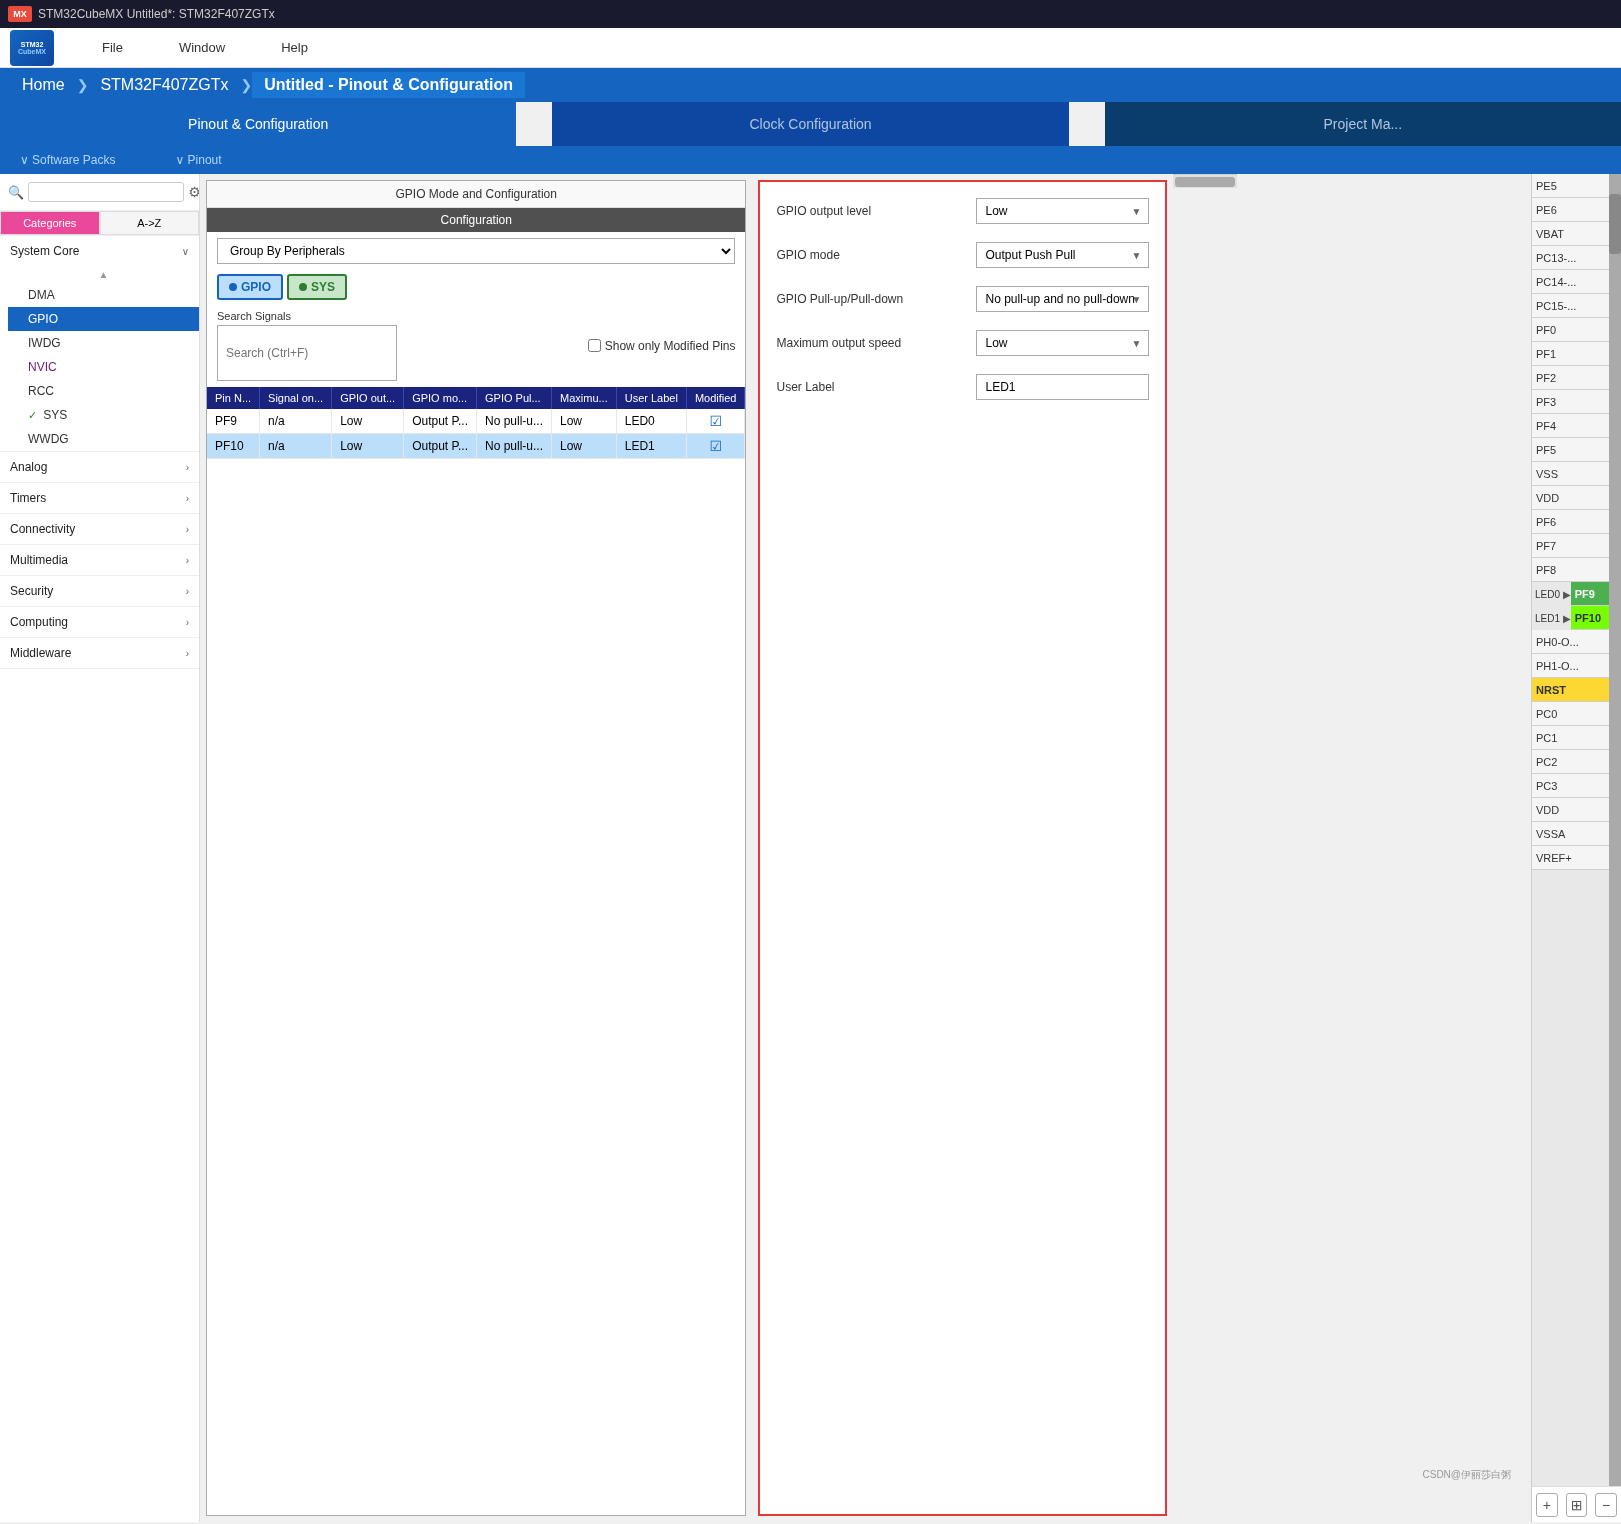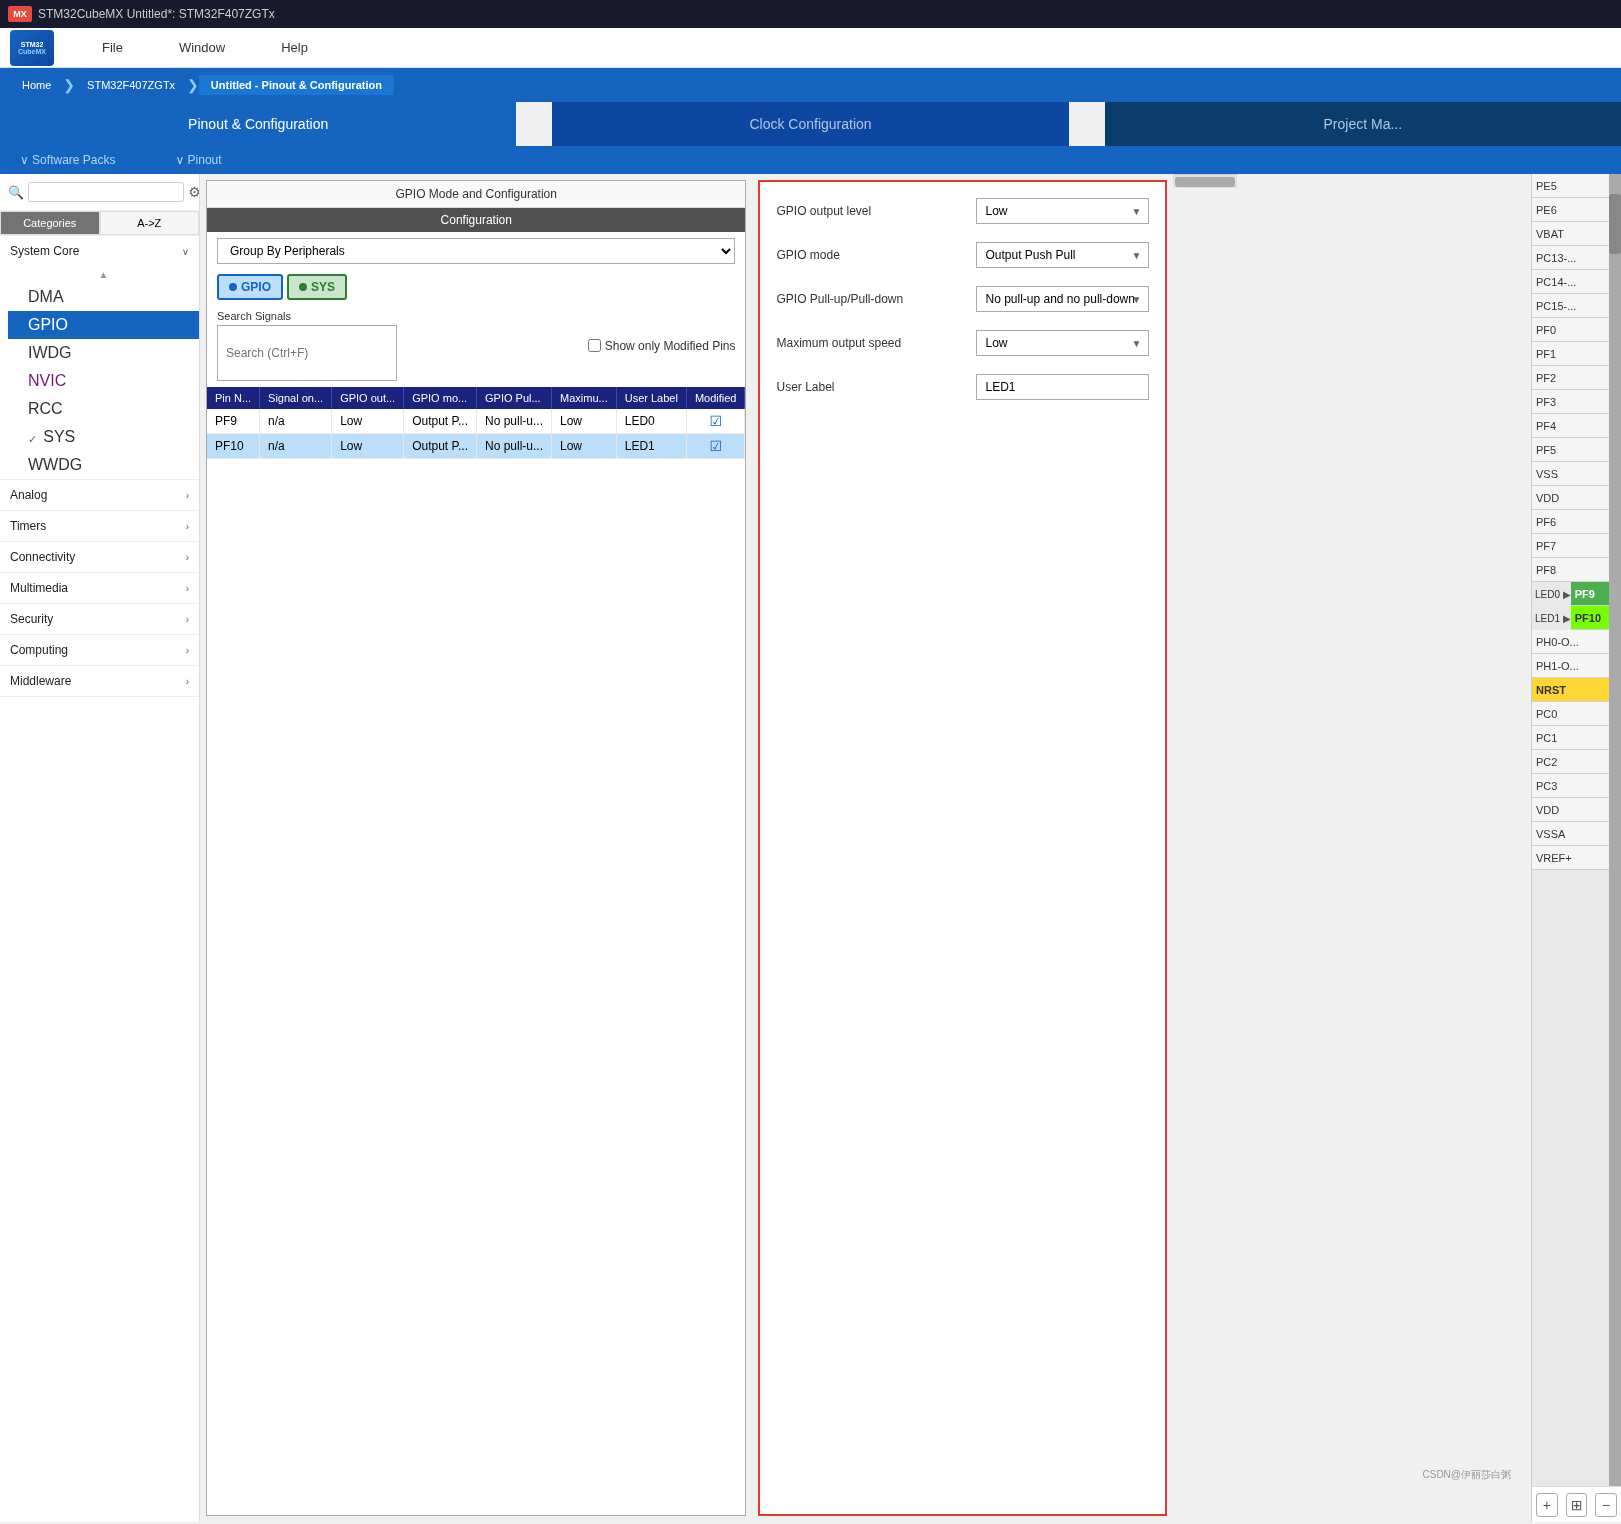--- a/index.html
+++ b/index.html
@@ -13,21 +13,21 @@
     .menubar { background: #ffffff; height: 40px; display: flex; align-items: center; padding: 0 10px; border-bottom: 1px solid #ddd; }
     .logo-area { display: flex; align-items: center; gap: 6px; margin-right: 40px; }
     .logo-box { width: 44px; height: 36px; background: linear-gradient(135deg, #1565c0, #0d47a1); border-radius: 4px; display: flex; flex-direction: column; align-items: center; justify-content: center; }
     .logo-text1 { color: white; font-size: 7px; font-weight: bold; }
     .logo-text2 { color: #90caf9; font-size: 7px; font-weight: bold; }
     .menu-items { display: flex; gap: 40px; }
     .menu-item { font-size: 13px; color: #333; cursor: pointer; padding: 4px 8px; }
 
     
     .breadcrumb { background: #1565c0; height: 34px; display: flex; align-items: center; padding: 0 10px; gap: 0; }
-    .breadcrumb-item { color: white; font-size: 11px; padding: 4px 12px; display: flex; align-items: center; }
+    .breadcrumb-item { color: white; font-size: 16px; padding: 4px 12px; display: flex; align-items: center; }
     .breadcrumb-item.active { background: #1976d2; font-weight: bold; }
     .breadcrumb-arrow { color: #90caf9; font-size: 14px; }
 
     
     .tabbar { display: flex; height: 44px; gap: 36px; }
     .tab { flex: 1; display: flex; align-items: center; justify-content: center; font-size: 14px; font-weight: 500; cursor: pointer; }
     .tab.active { background: #1565c0; color: white; }
     .tab.clock { background: #0d47a1; color: #b0c4de; }
     .tab.project { background: #0a3d6b; color: #b0c4de; }
 
@@ -38,27 +38,27 @@
     
     .main-layout { display: flex; height: calc(1524px - 28px - 40px - 34px - 44px - 30px); }
 
     
     .sidebar { width: 200px; background: white; border-right: 1px solid #ddd; overflow-y: auto; flex-shrink: 0; }
     .sidebar-search { padding: 8px; display: flex; align-items: center; gap: 4px; border-bottom: 1px solid #eee; }
     .search-input { flex: 1; border: 1px solid #ccc; border-radius: 3px; padding: 3px 6px; font-size: 11px; }
     .gear-icon { color: #666; cursor: pointer; font-size: 14px; }
     .sidebar-tabs { display: flex; border-bottom: 1px solid #eee; }
     .sidebar-tab { flex: 1; padding: 5px; text-align: center; font-size: 11px; cursor: pointer; background: #f5f5f5; border: 1px solid #ddd; }
-    .sidebar-tab.active { background: #737373; color: white; }
+    .sidebar-tab.active { background: #ec4899; color: white; }
 
     .sidebar-section { border-bottom: 1px solid #eee; }
     .sidebar-section-header { padding: 8px 10px; display: flex; justify-content: space-between; align-items: center; cursor: pointer; font-weight: 500; color: #222; font-size: 12px; }
     .sidebar-section-arrow { color: #666; font-size: 10px; }
     .sidebar-subsection { padding-left: 8px; }
-    .sidebar-item { padding: 5px 10px 5px 20px; cursor: pointer; font-size: 16px; color: #333; display: flex; align-items: flex-end; gap: 4px; }
+    .sidebar-item { padding: 5px 10px 5px 20px; cursor: pointer; font-size: 12px; color: #333; display: flex; align-items: flex-end; gap: 4px; }
     .sidebar-item.selected { background: #1565c0; color: white; }
     .sidebar-item.green { color: #701a75; }
     .sidebar-item.checked::before { content: '✓'; color: #2e7d32; margin-right: 2px; font-size: 11px; }
     .up-arrow { text-align: center; color: #999; padding: 3px; font-size: 10px; }
 
     
     .content-area { flex: 1; background: #f0f0f0; overflow-y: auto; display: flex; flex-direction: row; }
 
     
     .config-panel { margin: 6px; background: white; border: 1px solid #aaa; }

